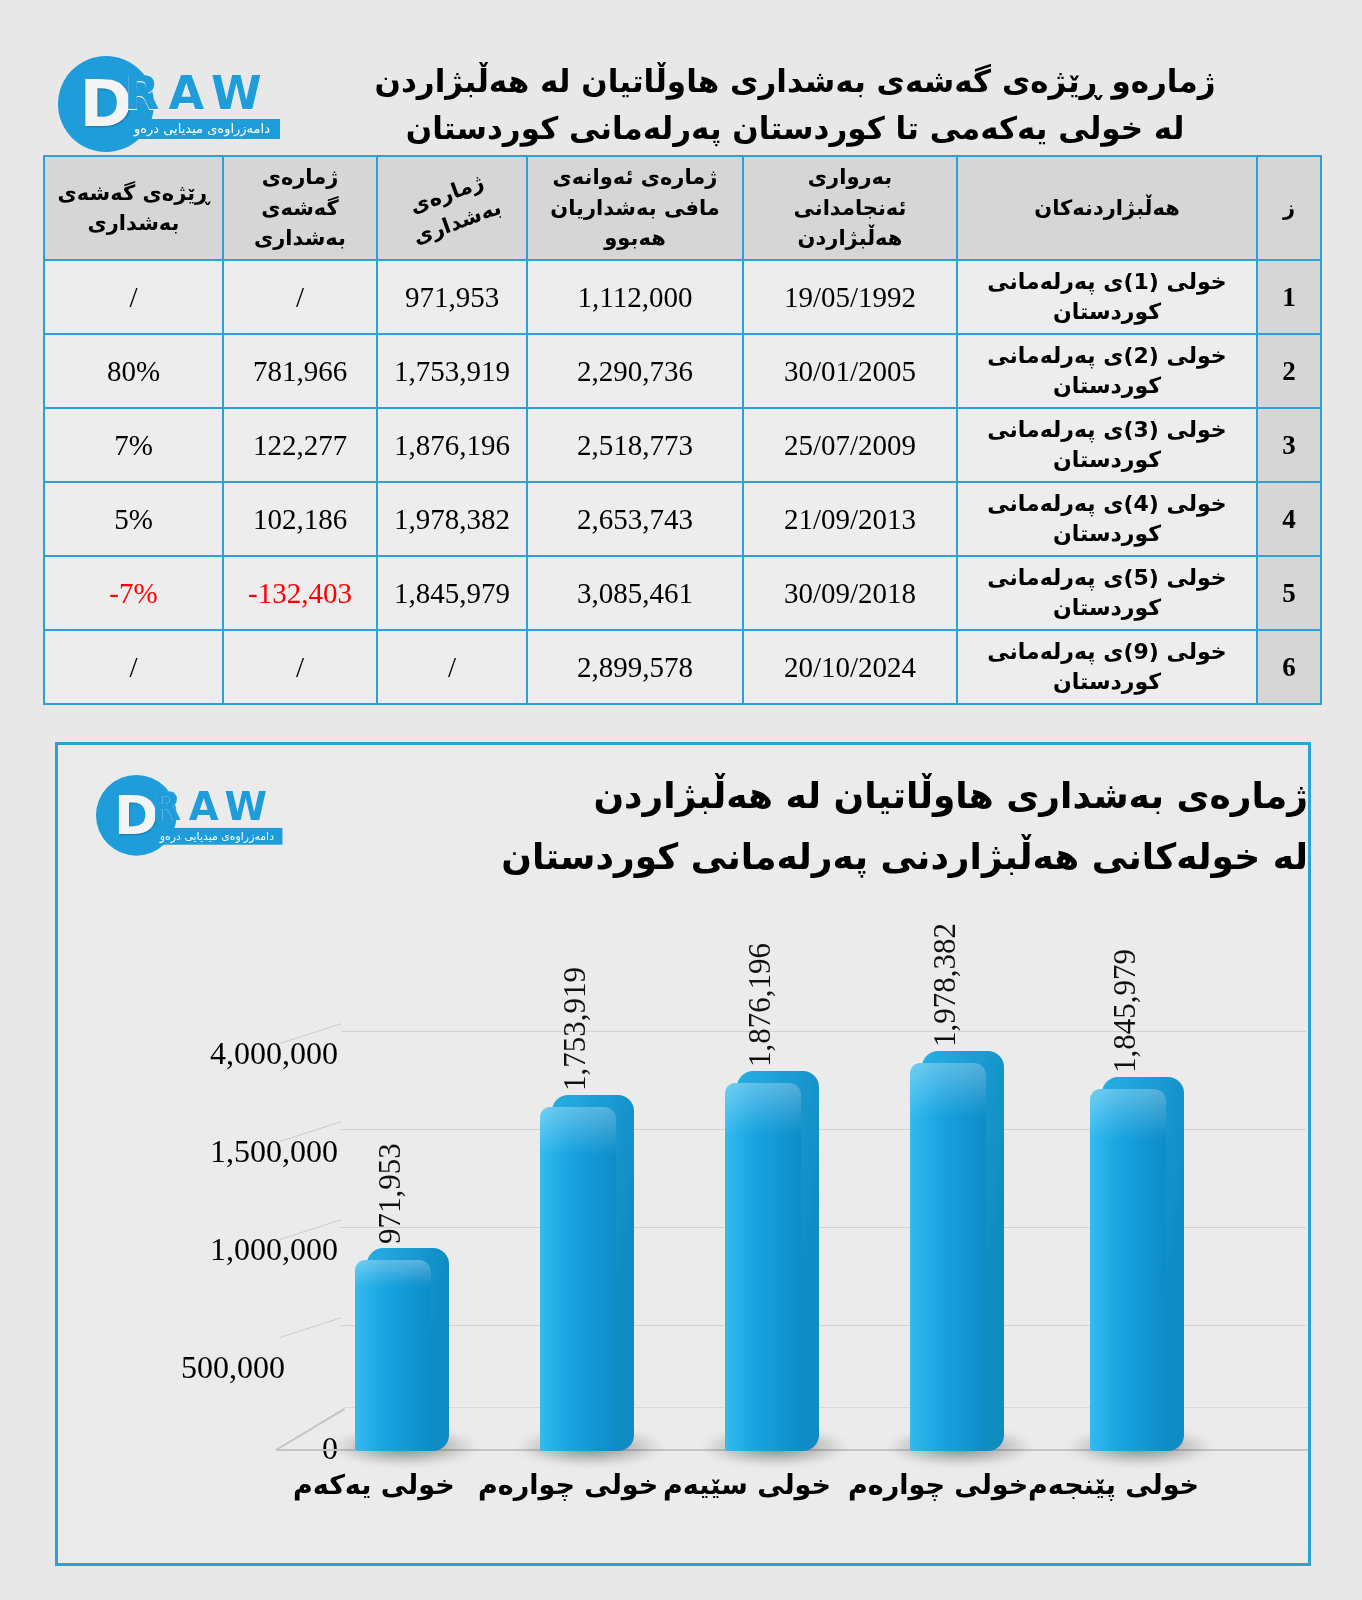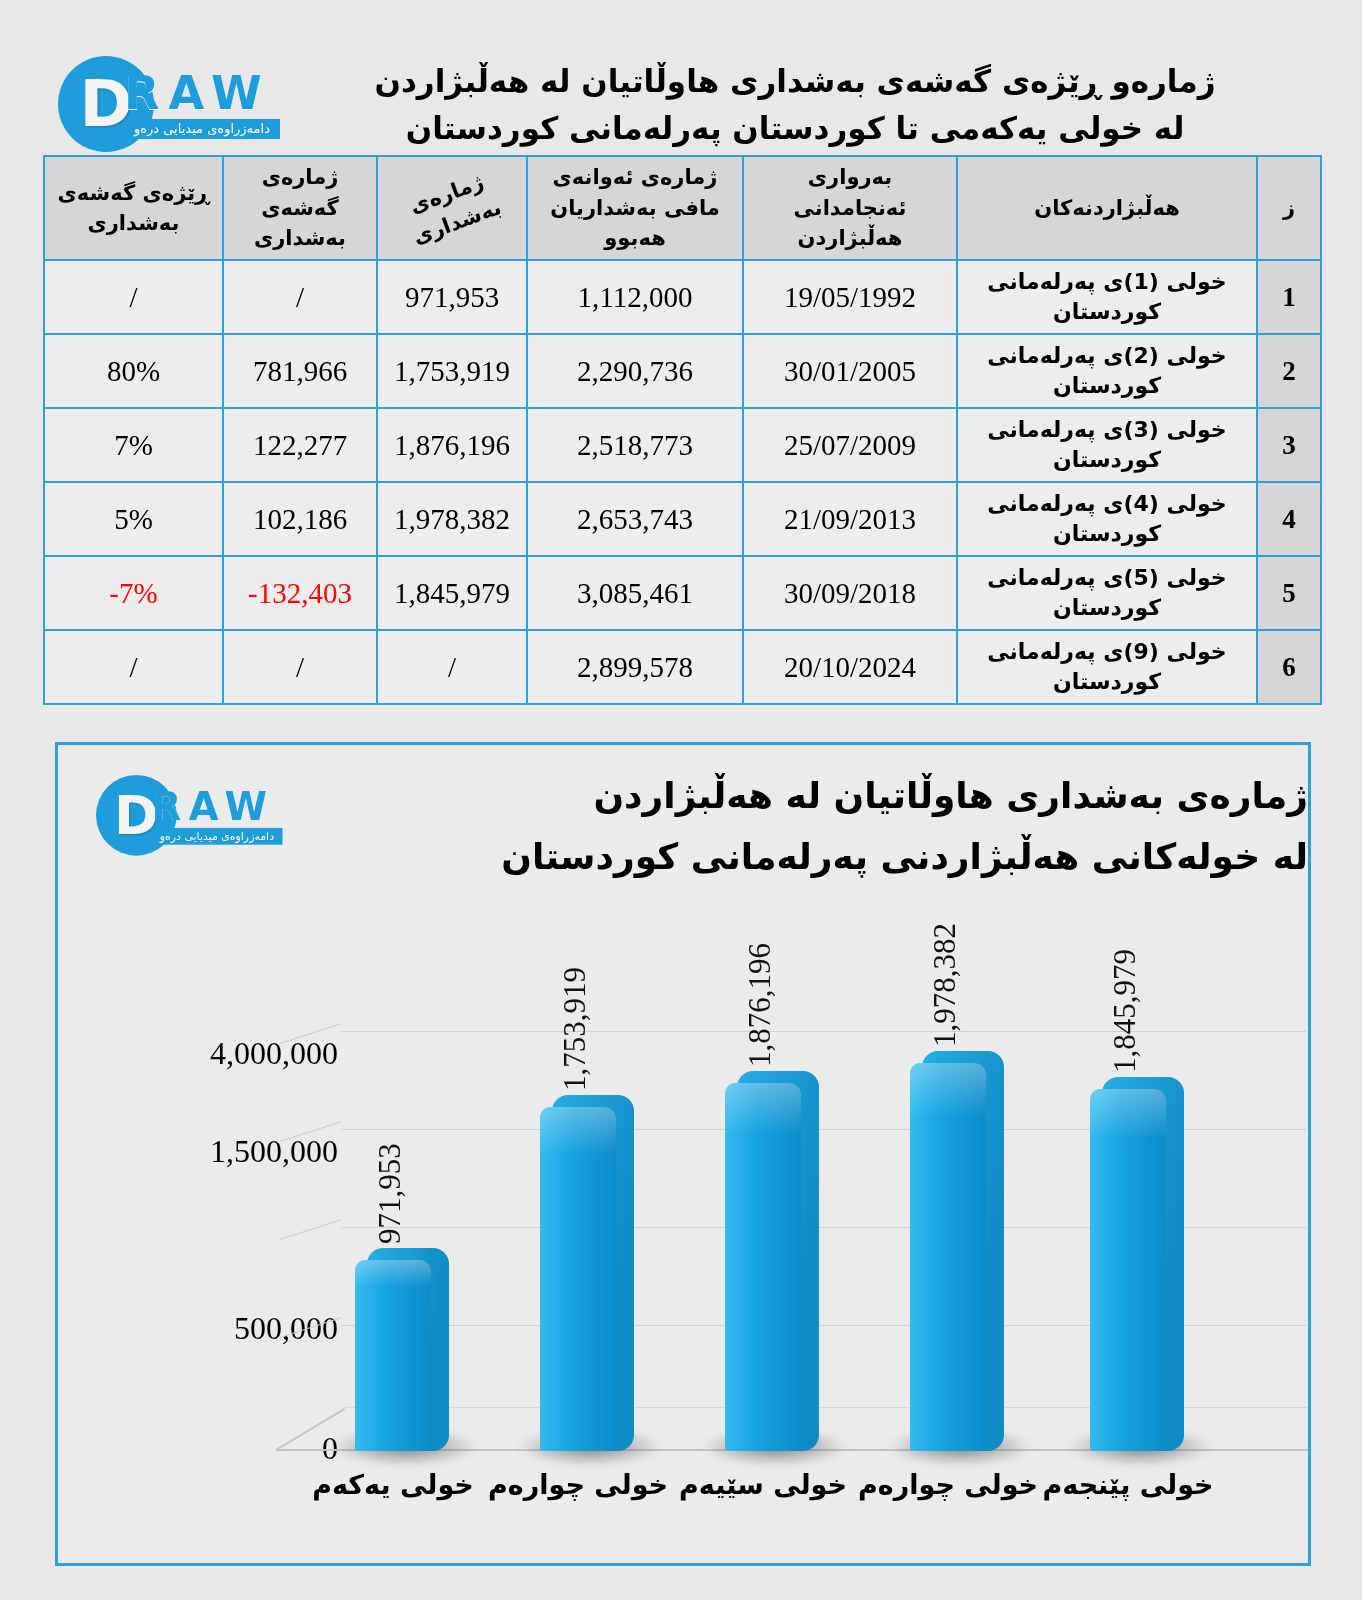--- a/index.html
+++ b/index.html
@@ -61,21 +61,21 @@
   .bar-top{position:absolute;bottom:0;left:12px;width:82px;border-radius:16px;
            background:linear-gradient(100deg,#28aee3 0%,#0f8cc4 70%);}
   .bar-face{position:absolute;bottom:0;left:0;width:76px;border-radius:10px 12px 3px 3px;
             background:linear-gradient(90deg,#33bbee 0%,#18a3e1 40%,#0d8cc7 100%);}
   .bar-face::after{content:"";position:absolute;inset:0;border-radius:inherit;
             background:linear-gradient(180deg,rgba(255,255,255,.30),rgba(255,255,255,0) 14%);}
   .bar-value{position:absolute;left:55px;width:260px;height:40px;line-height:40px;
              transform:rotate(-90deg);transform-origin:0 100%;
              font-family:"Liberation Serif","DejaVu Serif",serif;font-size:31px;color:#111;
              white-space:nowrap;text-align:left;}
-  .x-label{position:absolute;top:724px;width:200px;text-align:center;font-size:27px;
+  .x-label{position:absolute;top:724px;width:200px;text-align:left;font-size:27px;
            font-weight:bold;direction:rtl;}
 </style>
 </head>
 <body>
 
 <div class="page">
 
   <div class="draw-logo" style="left:58px;top:56px;">
     <div class="logo-circle">D</div>
     <div class="logo-right">
@@ -175,21 +175,22 @@
       </div>
     </div>
 
     <div class="chart-title">
       <div>ژمارەی بەشداری هاوڵاتیان لە هەڵبژاردن</div>
       <div>لە خولەکانی هەڵبژاردنی پەرلەمانی کوردستان</div>
     </div>
 
     <div class="y-tick" style="top:286px;">4,000,000</div>
     <div class="y-tick" style="top:384px;">1,500,000</div>
-    <div class="y-tick" style="top:561px;">500,000</div>
+    <div class="y-tick" style="top:482px;">1,000,000</div>
+    <div class="y-tick" style="top:600px;text-align:center;">500,000</div>
     <div class="y-tick" style="top:681px;">0</div>
 
     <div class="gridline" style="top:286px;"></div>
     <div class="grid-conn" style="top:298px;"></div>
     <div class="gridline" style="top:384px;"></div>
     <div class="grid-conn" style="top:396px;"></div>
     <div class="gridline" style="top:482px;"></div>
     <div class="grid-conn" style="top:494px;"></div>
     <div class="gridline" style="top:580px;"></div>
     <div class="grid-conn" style="top:592px;"></div>

